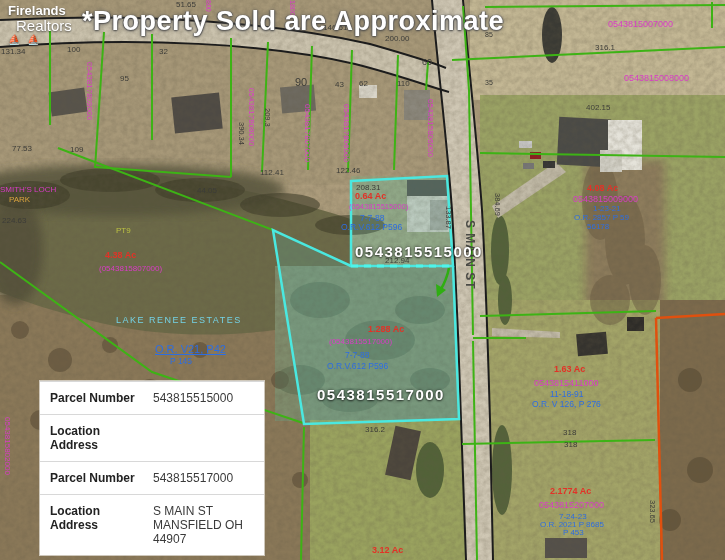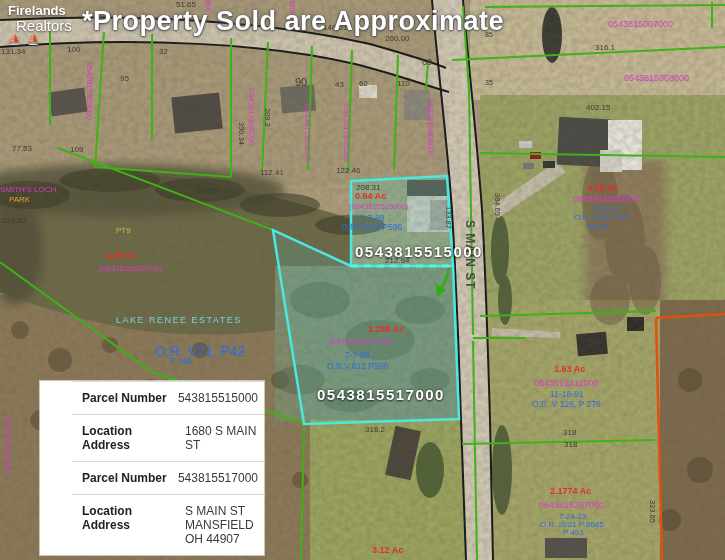--- a/index.html
+++ b/index.html
@@ -17,21 +17,21 @@
   .logo-l1{font-size:13px;font-weight:bold;}
   .logo-l2{font-size:15px;padding-left:8px;}
   .logo-icons{font-size:10px;margin-top:2px;letter-spacing:2px;}
   .map-title{position:absolute;left:82px;top:6px;width:480px;color:#fff;
              font-size:27px;font-weight:600;letter-spacing:.5px;
              text-shadow:0 1px 2px rgba(70,70,70,.95),0 0 5px rgba(90,90,90,.6),
                          1px 0 1px rgba(90,90,90,.7),-1px 0 1px rgba(90,90,90,.7);}
   .info-table{position:absolute;left:40px;top:381px;width:224px;background:#ffffff;
               color:#222;box-shadow:0 0 0 1px rgba(255,255,255,.6);}
   .it-header{font-size:15px;font-weight:bold;text-align:center;padding:9px 6px;}
-  .it-row{display:flex;border-top:1px solid #d8d8d8;margin-left:32px;}
+  .it-row{display:flex;border-top:1px solid #d8d8d8;}
   .it-label{width:95px;padding:9px 4px 9px 10px;font-weight:bold;font-size:12px;}
   .it-value{flex:1;padding:9px 6px 9px 4px;font-size:12px;color:#3a3a3a;}
 </style>
 </head>
 <body>
 
 <div class="stage">
 
 <svg class="map-svg" width="725" height="560" viewBox="0 0 725 560">
   <defs>
@@ -256,21 +256,21 @@
       <div class="map-label" style="left: 345px; top: 351px; color: rgb(46, 109, 224); font-size: 8.5px;">7-7-88</div>
       <div class="map-label" style="left: 327px; top: 362px; color: rgb(46, 109, 224); font-size: 8.5px;">O.R.V.612 P596</div>
       <div class="map-label" style="left: 587px; top: 205px; color: rgb(46, 109, 224); font-size: 8px; margin-left: 6px;">1-23-21</div>
       <div class="map-label" style="left: 574px; top: 214px; color: rgb(46, 109, 224); font-size: 8px;">O.R. 2857 P 59</div>
       <div class="map-label" style="left: 587px; top: 223px; color: rgb(46, 109, 224); font-size: 8px;">56178</div>
       <div class="map-label" style="left: 550px; top: 390px; color: rgb(46, 109, 224); font-size: 8.5px;">11-18-91</div>
       <div class="map-label" style="left: 532px; top: 400px; color: rgb(46, 109, 224); font-size: 8.5px;">O.R. V 126, P 276</div>
       <div class="map-label" style="left: 559px; top: 513px; color: rgb(46, 109, 224); font-size: 8px;">7-24-23</div>
       <div class="map-label" style="left: 540px; top: 521px; color: rgb(46, 109, 224); font-size: 8px;">O.R. 2021 P 8685</div>
       <div class="map-label" style="left: 563px; top: 529px; color: rgb(46, 109, 224); font-size: 8px;">P 453</div>
-      <div class="map-label" style="left: 155px; top: 344px; color: rgb(46, 109, 224); font-size: 14px;">O.R. V21, P42</div>
+      <div class="map-label" style="left: 155px; top: 344px; color: rgb(46, 109, 224); font-size: 11px; text-decoration: underline;">O.R. V21, P42</div>
       <div class="map-label" style="left: 170px; top: 357px; color: rgb(46, 109, 224); font-size: 8.5px;">P 145</div>
       <div class="map-label" style="left: 116px; top: 316px; color: rgb(116, 210, 230); font-size: 9px; letter-spacing: 1.5px;">LAKE RENEE ESTATES</div>
       <div class="map-label" style="left: 116px; top: 227px; color: rgb(188, 194, 66); font-size: 8px;">PT9</div>
       <div class="map-label bold shadow" style="left: 355px; top: 244px; color: rgb(255, 255, 255); font-size: 15px; letter-spacing: 1.5px;">0543815515000</div>
       <div class="map-label bold shadow" style="left: 317px; top: 387px; color: rgb(255, 255, 255); font-size: 15px; letter-spacing: 1.5px;">0543815517000</div>
     </div>
 
 <div class="logo">
   <div class="logo-l1">Firelands</div>
   <div class="logo-l2">Realtors</div>
@@ -279,21 +279,20 @@
 
 <div class="map-title">*Property Sold are Approximate</div>
 
 <div class="info-table">
   <div class="it-row">
     <div class="it-label">Parcel Number</div>
     <div class="it-value">543815515000</div>
   </div>
   <div class="it-row">
     <div class="it-label">Location Address</div>
-    <div class="it-value">1680 S MAIN ST</div>
   </div>
   <div class="it-row">
     <div class="it-label">Parcel Number</div>
     <div class="it-value">543815517000</div>
   </div>
   <div class="it-row">
     <div class="it-label">Location Address</div>
     <div class="it-value">S MAIN ST MANSFIELD OH 44907</div>
   </div>
 </div>

